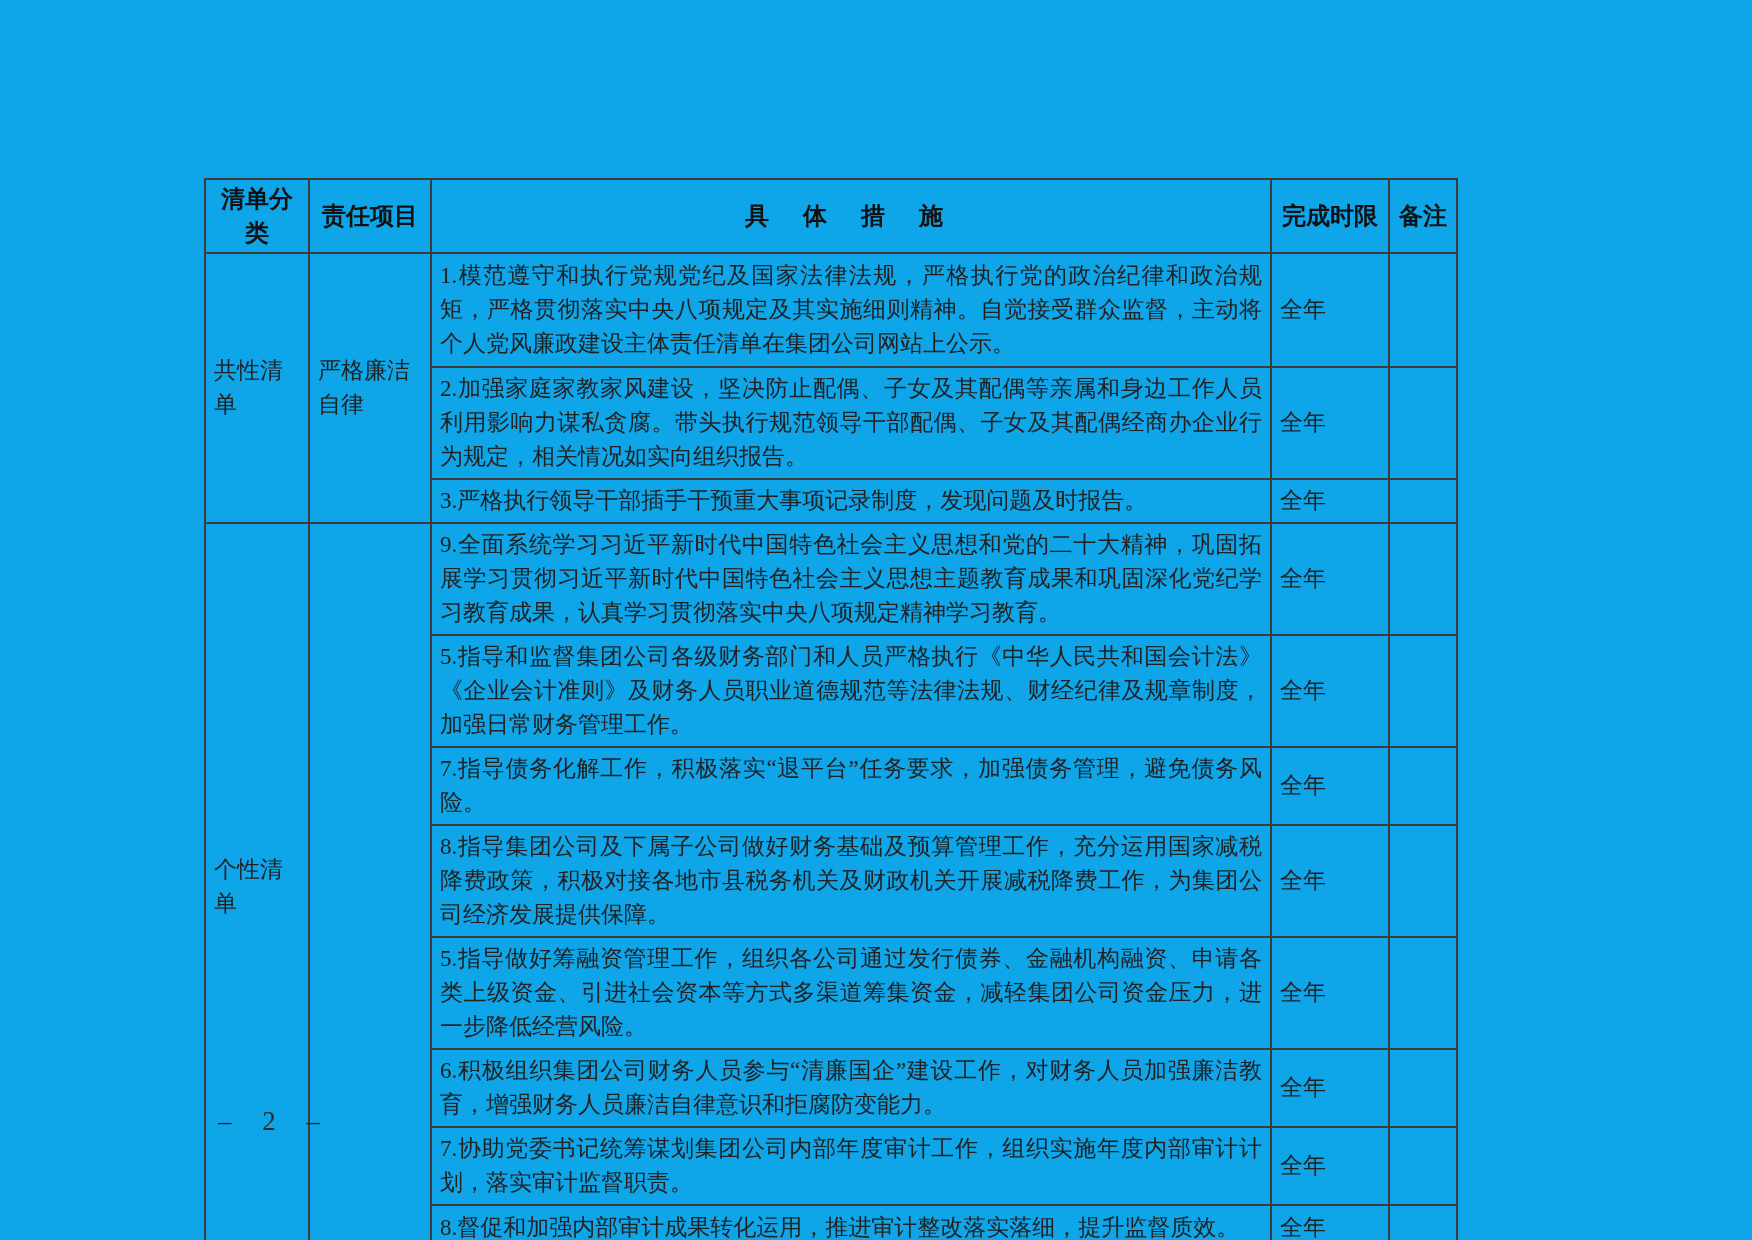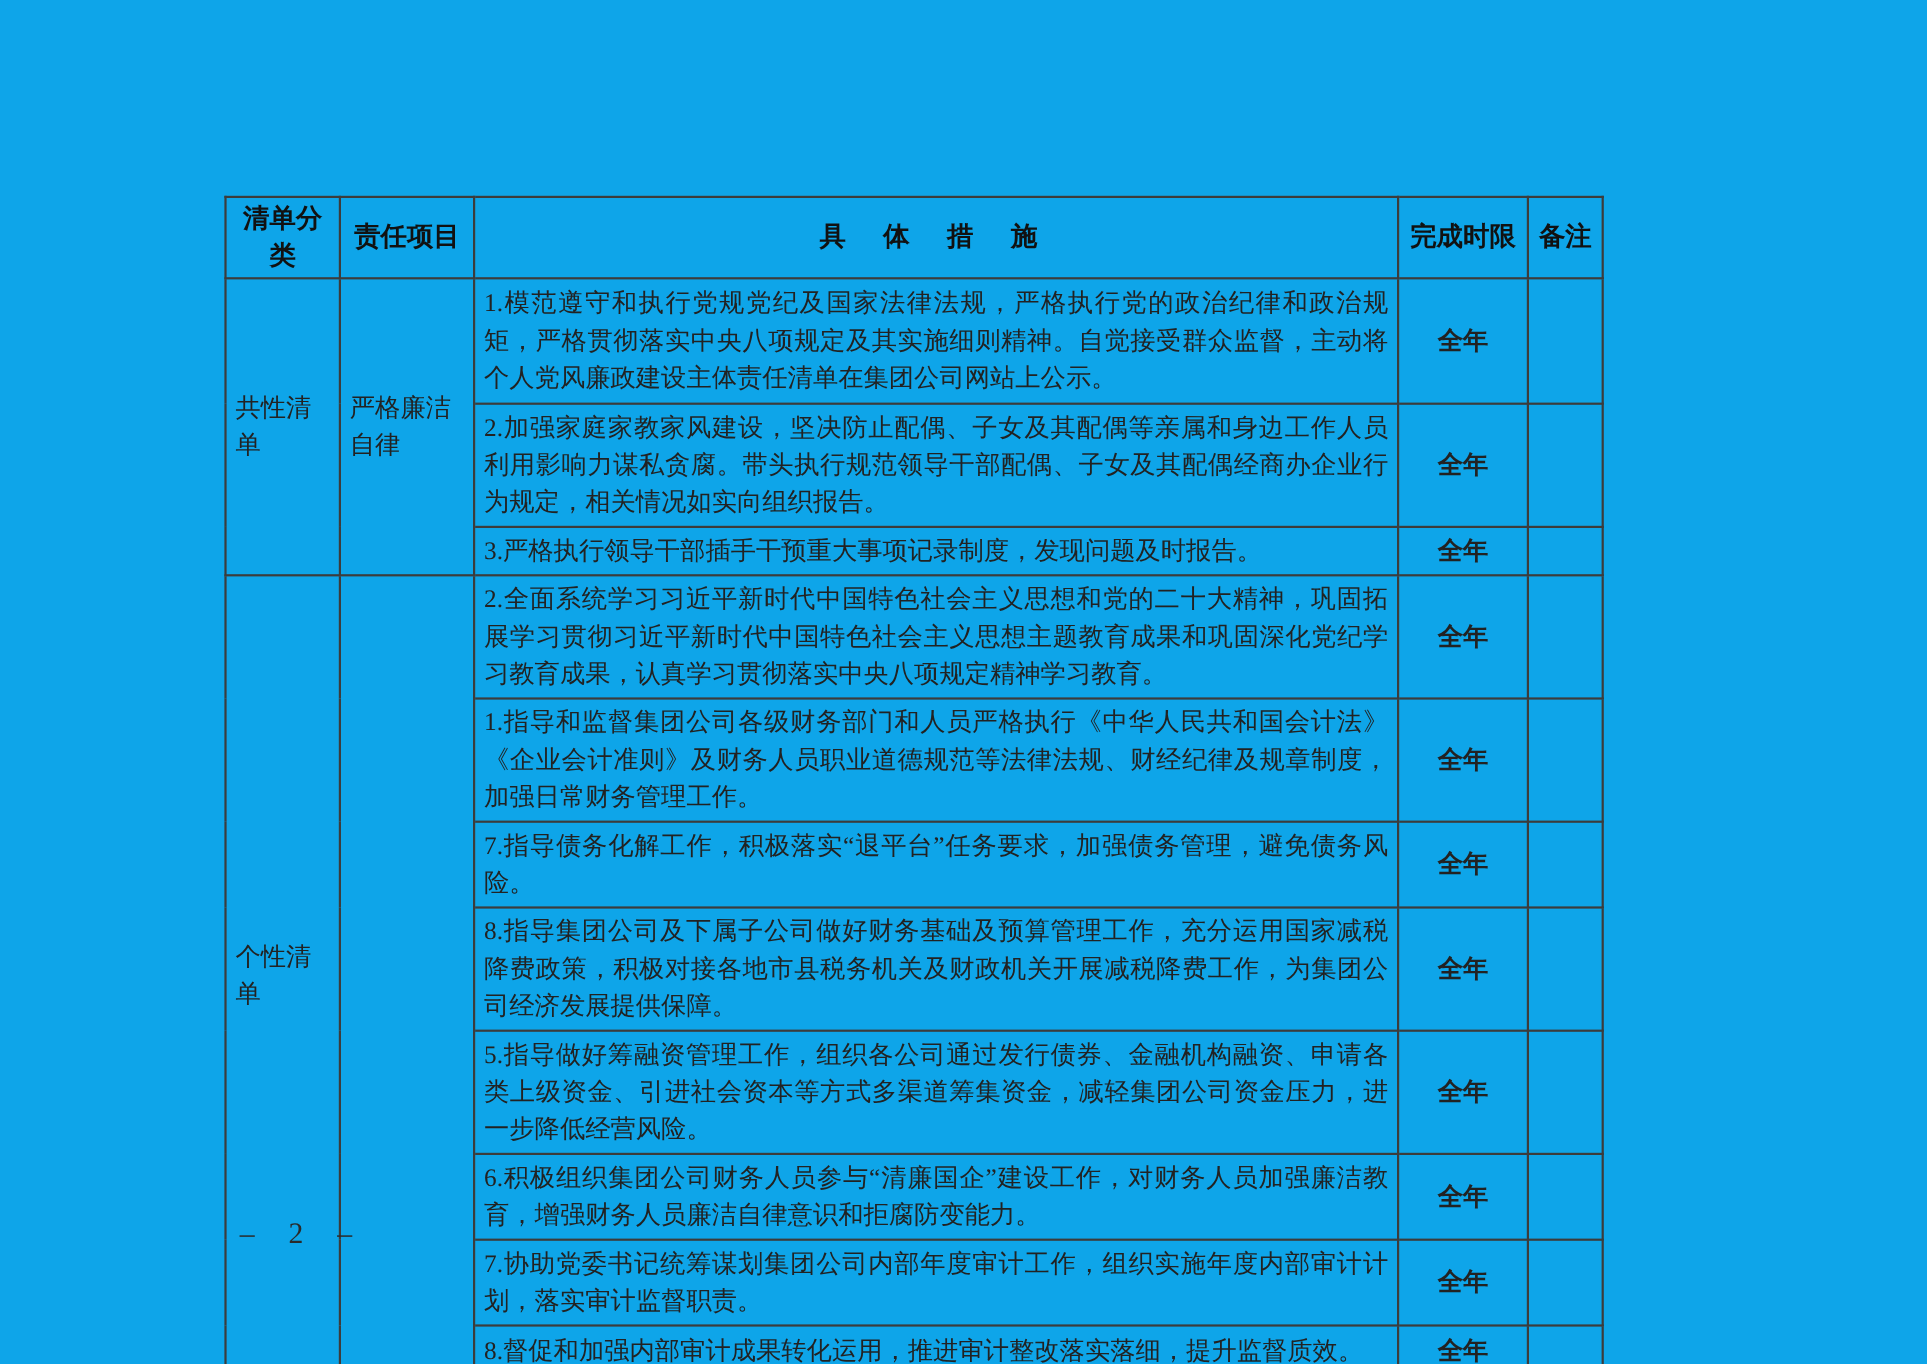--- a/index.html
+++ b/index.html
@@ -42,22 +42,21 @@
   }
   th.measures-header { letter-spacing: 14px; margin-top: 36px; }
   td.category-cell, td.responsibility-cell {
     padding: 2px 4px;
   }
   td.measure-cell {
     text-align: justify;
     padding: 5px 10px 5px 9px;
   }
   td.deadline-cell {
-    text-align: center;
-    font-weight: bold;
+    text-align: left;
   }
   td.remark-cell {
     text-align: center;
   }
   #page-number {
     position: absolute;
     left: 218px;
     top: 1106px;
     font-size: 27px;
     letter-spacing: 12px;
@@ -102,26 +101,26 @@
       </tr>
       <tr style="height:44px">
         <td class="measure-cell">3.严格执行领导干部插手干预重大事项记录制度，发现问题及时报告。</td>
         <td class="deadline-cell">全年</td>
         <td class="remark-cell"></td>
       </tr>
 
       <tr style="height:104px">
         <td class="category-cell" rowspan="8">个性清单</td>
         <td class="responsibility-cell" rowspan="8"></td>
-        <td class="measure-cell">2.全面系统学习习近平新时代中国特色社会主义思想和党的二十大精神，巩固拓展学习贯彻习近平新时代中国特色社会主义思想主题教育成果和巩固深化党纪学习教育成果，认真学习贯彻落实中央八项规定精神学习教育。</td>
+        <td class="measure-cell">9.全面系统学习习近平新时代中国特色社会主义思想和党的二十大精神，巩固拓展学习贯彻习近平新时代中国特色社会主义思想主题教育成果和巩固深化党纪学习教育成果，认真学习贯彻落实中央八项规定精神学习教育。</td>
         <td class="deadline-cell">全年</td>
         <td class="remark-cell"></td>
       </tr>
       <tr style="height:76px">
-        <td class="measure-cell">1.指导和监督集团公司各级财务部门和人员严格执行《中华人民共和国会计法》《企业会计准则》及财务人员职业道德规范等法律法规、财经纪律及规章制度，加强日常财务管理工作。</td>
+        <td class="measure-cell">5.指导和监督集团公司各级财务部门和人员严格执行《中华人民共和国会计法》《企业会计准则》及财务人员职业道德规范等法律法规、财经纪律及规章制度，加强日常财务管理工作。</td>
         <td class="deadline-cell">全年</td>
         <td class="remark-cell"></td>
       </tr>
       <tr style="height:47px">
         <td class="measure-cell">7.指导债务化解工作，积极落实“退平台”任务要求，加强债务管理，避免债务风险。</td>
         <td class="deadline-cell">全年</td>
         <td class="remark-cell"></td>
       </tr>
       <tr style="height:86px">
         <td class="measure-cell">8.指导集团公司及下属子公司做好财务基础及预算管理工作，充分运用国家减税降费政策，积极对接各地市县税务机关及财政机关开展减税降费工作，为集团公司经济发展提供保障。</td>

